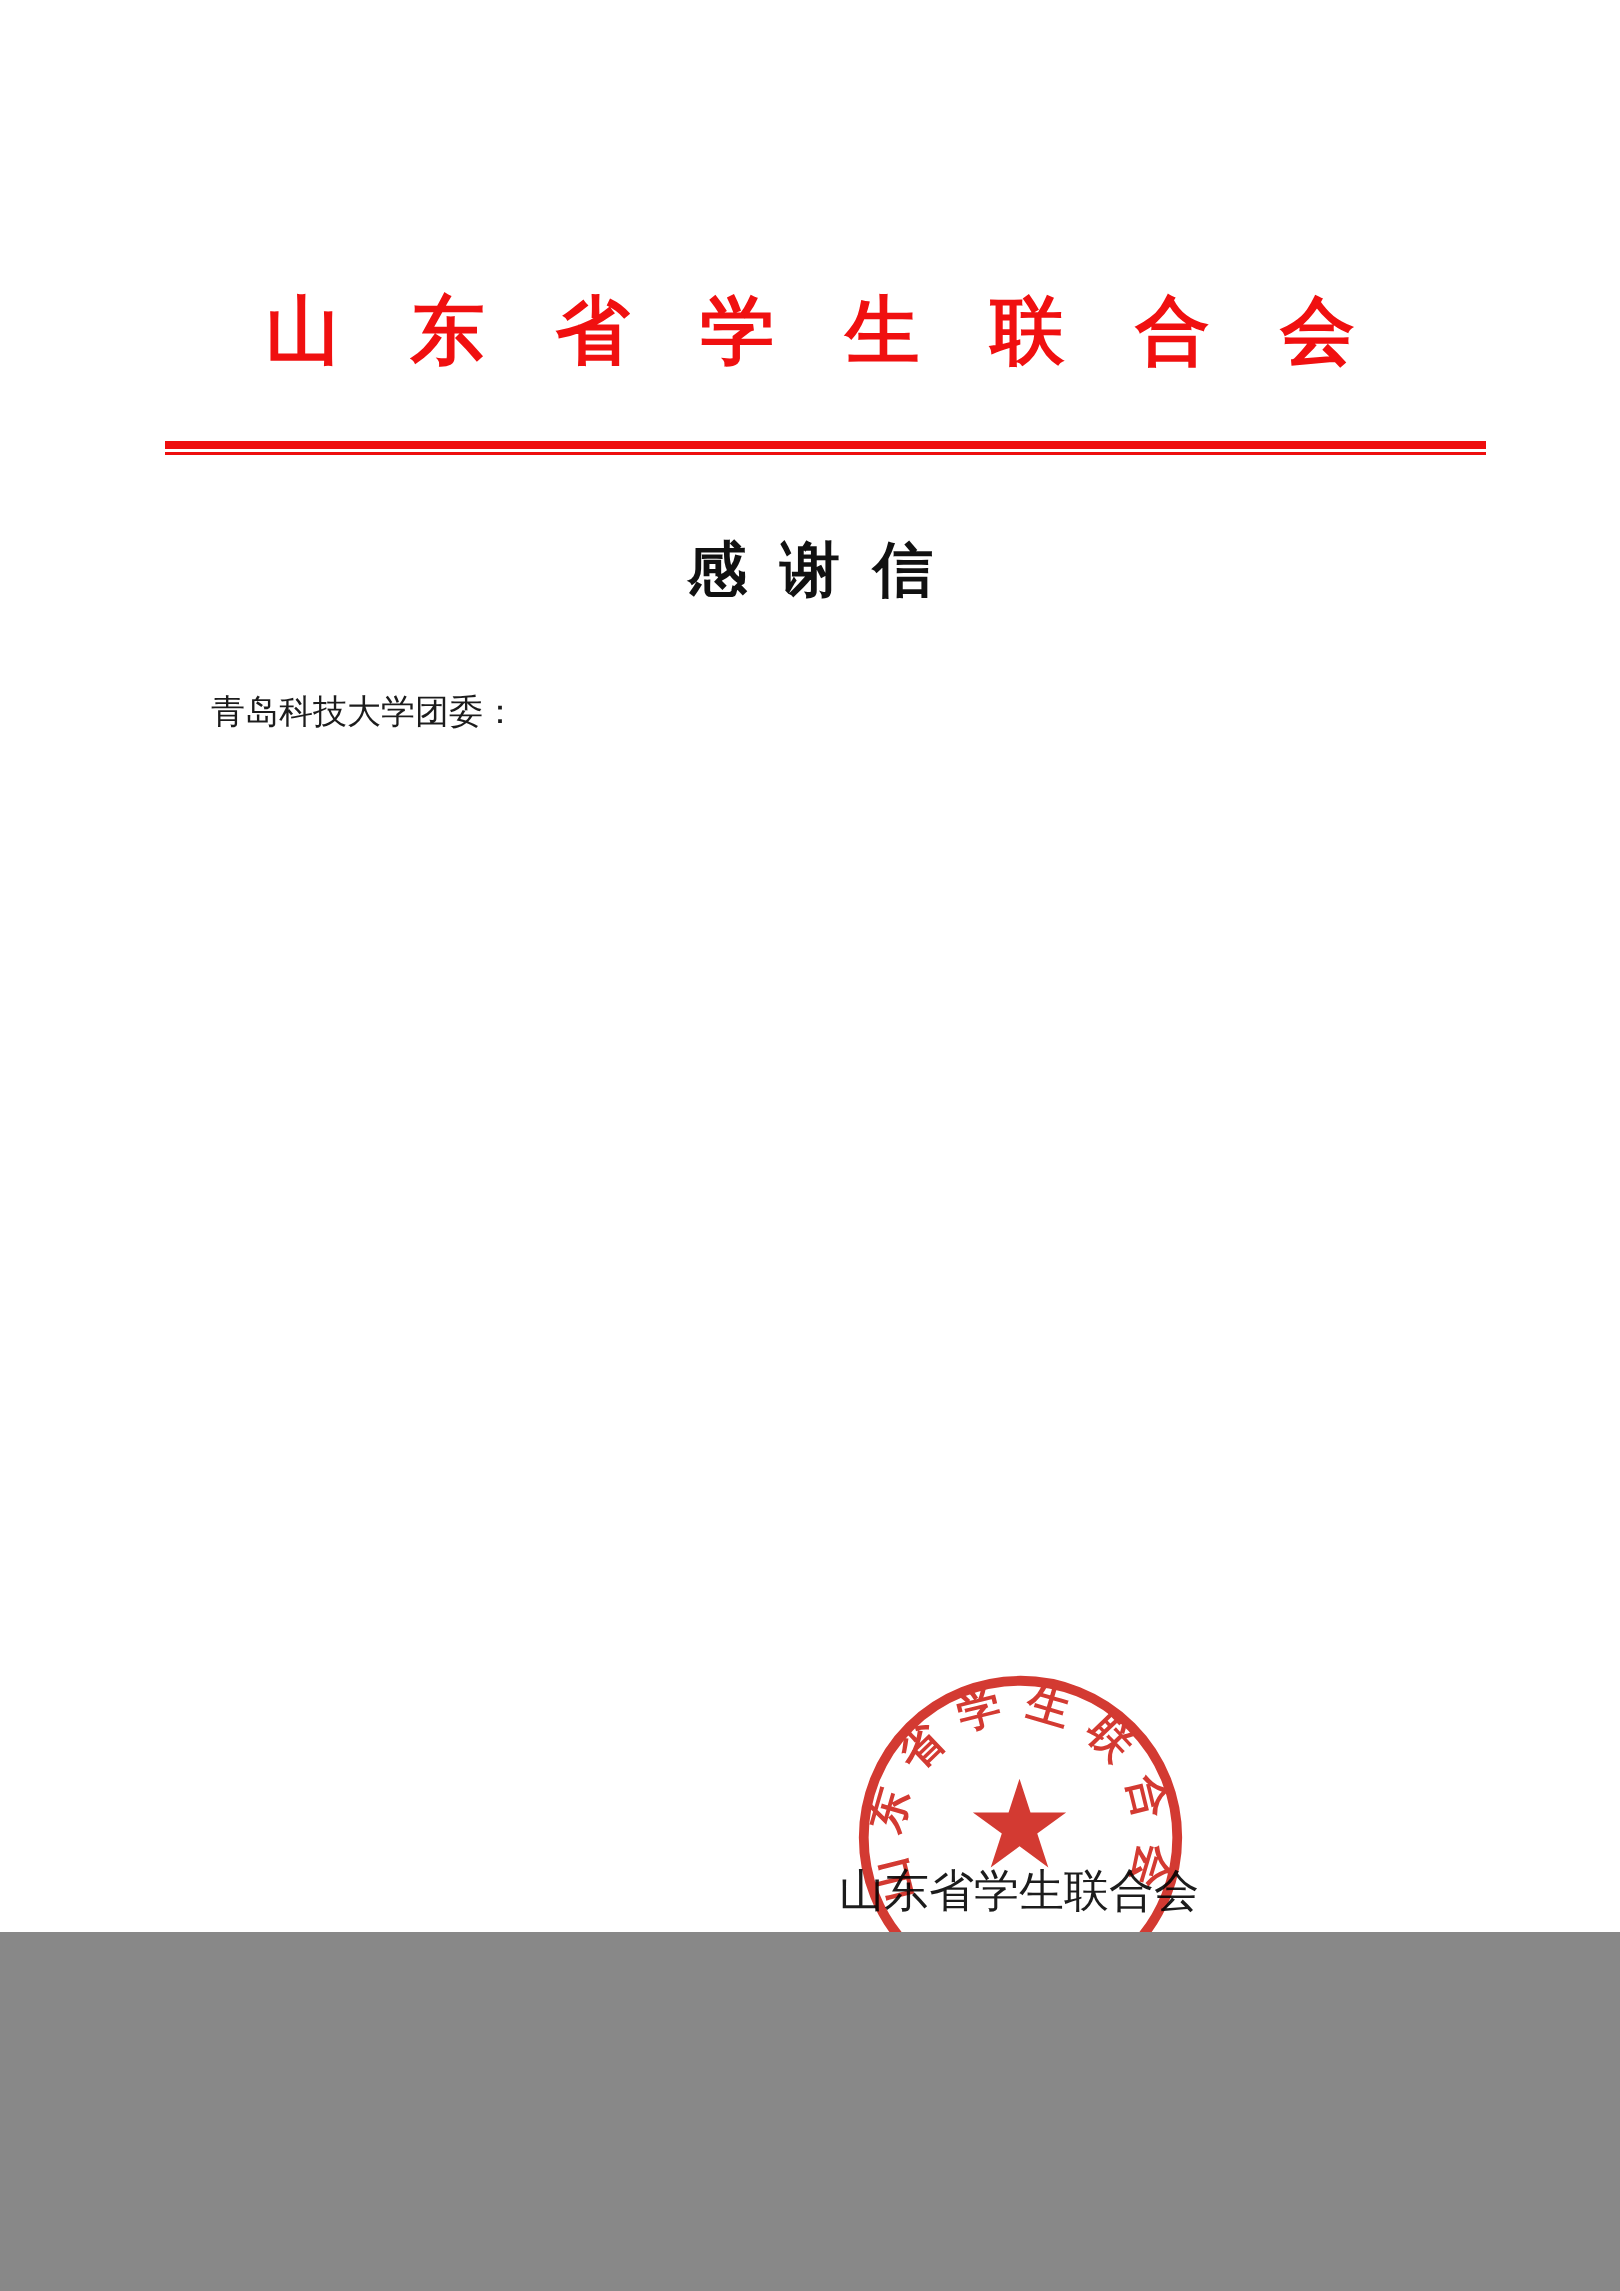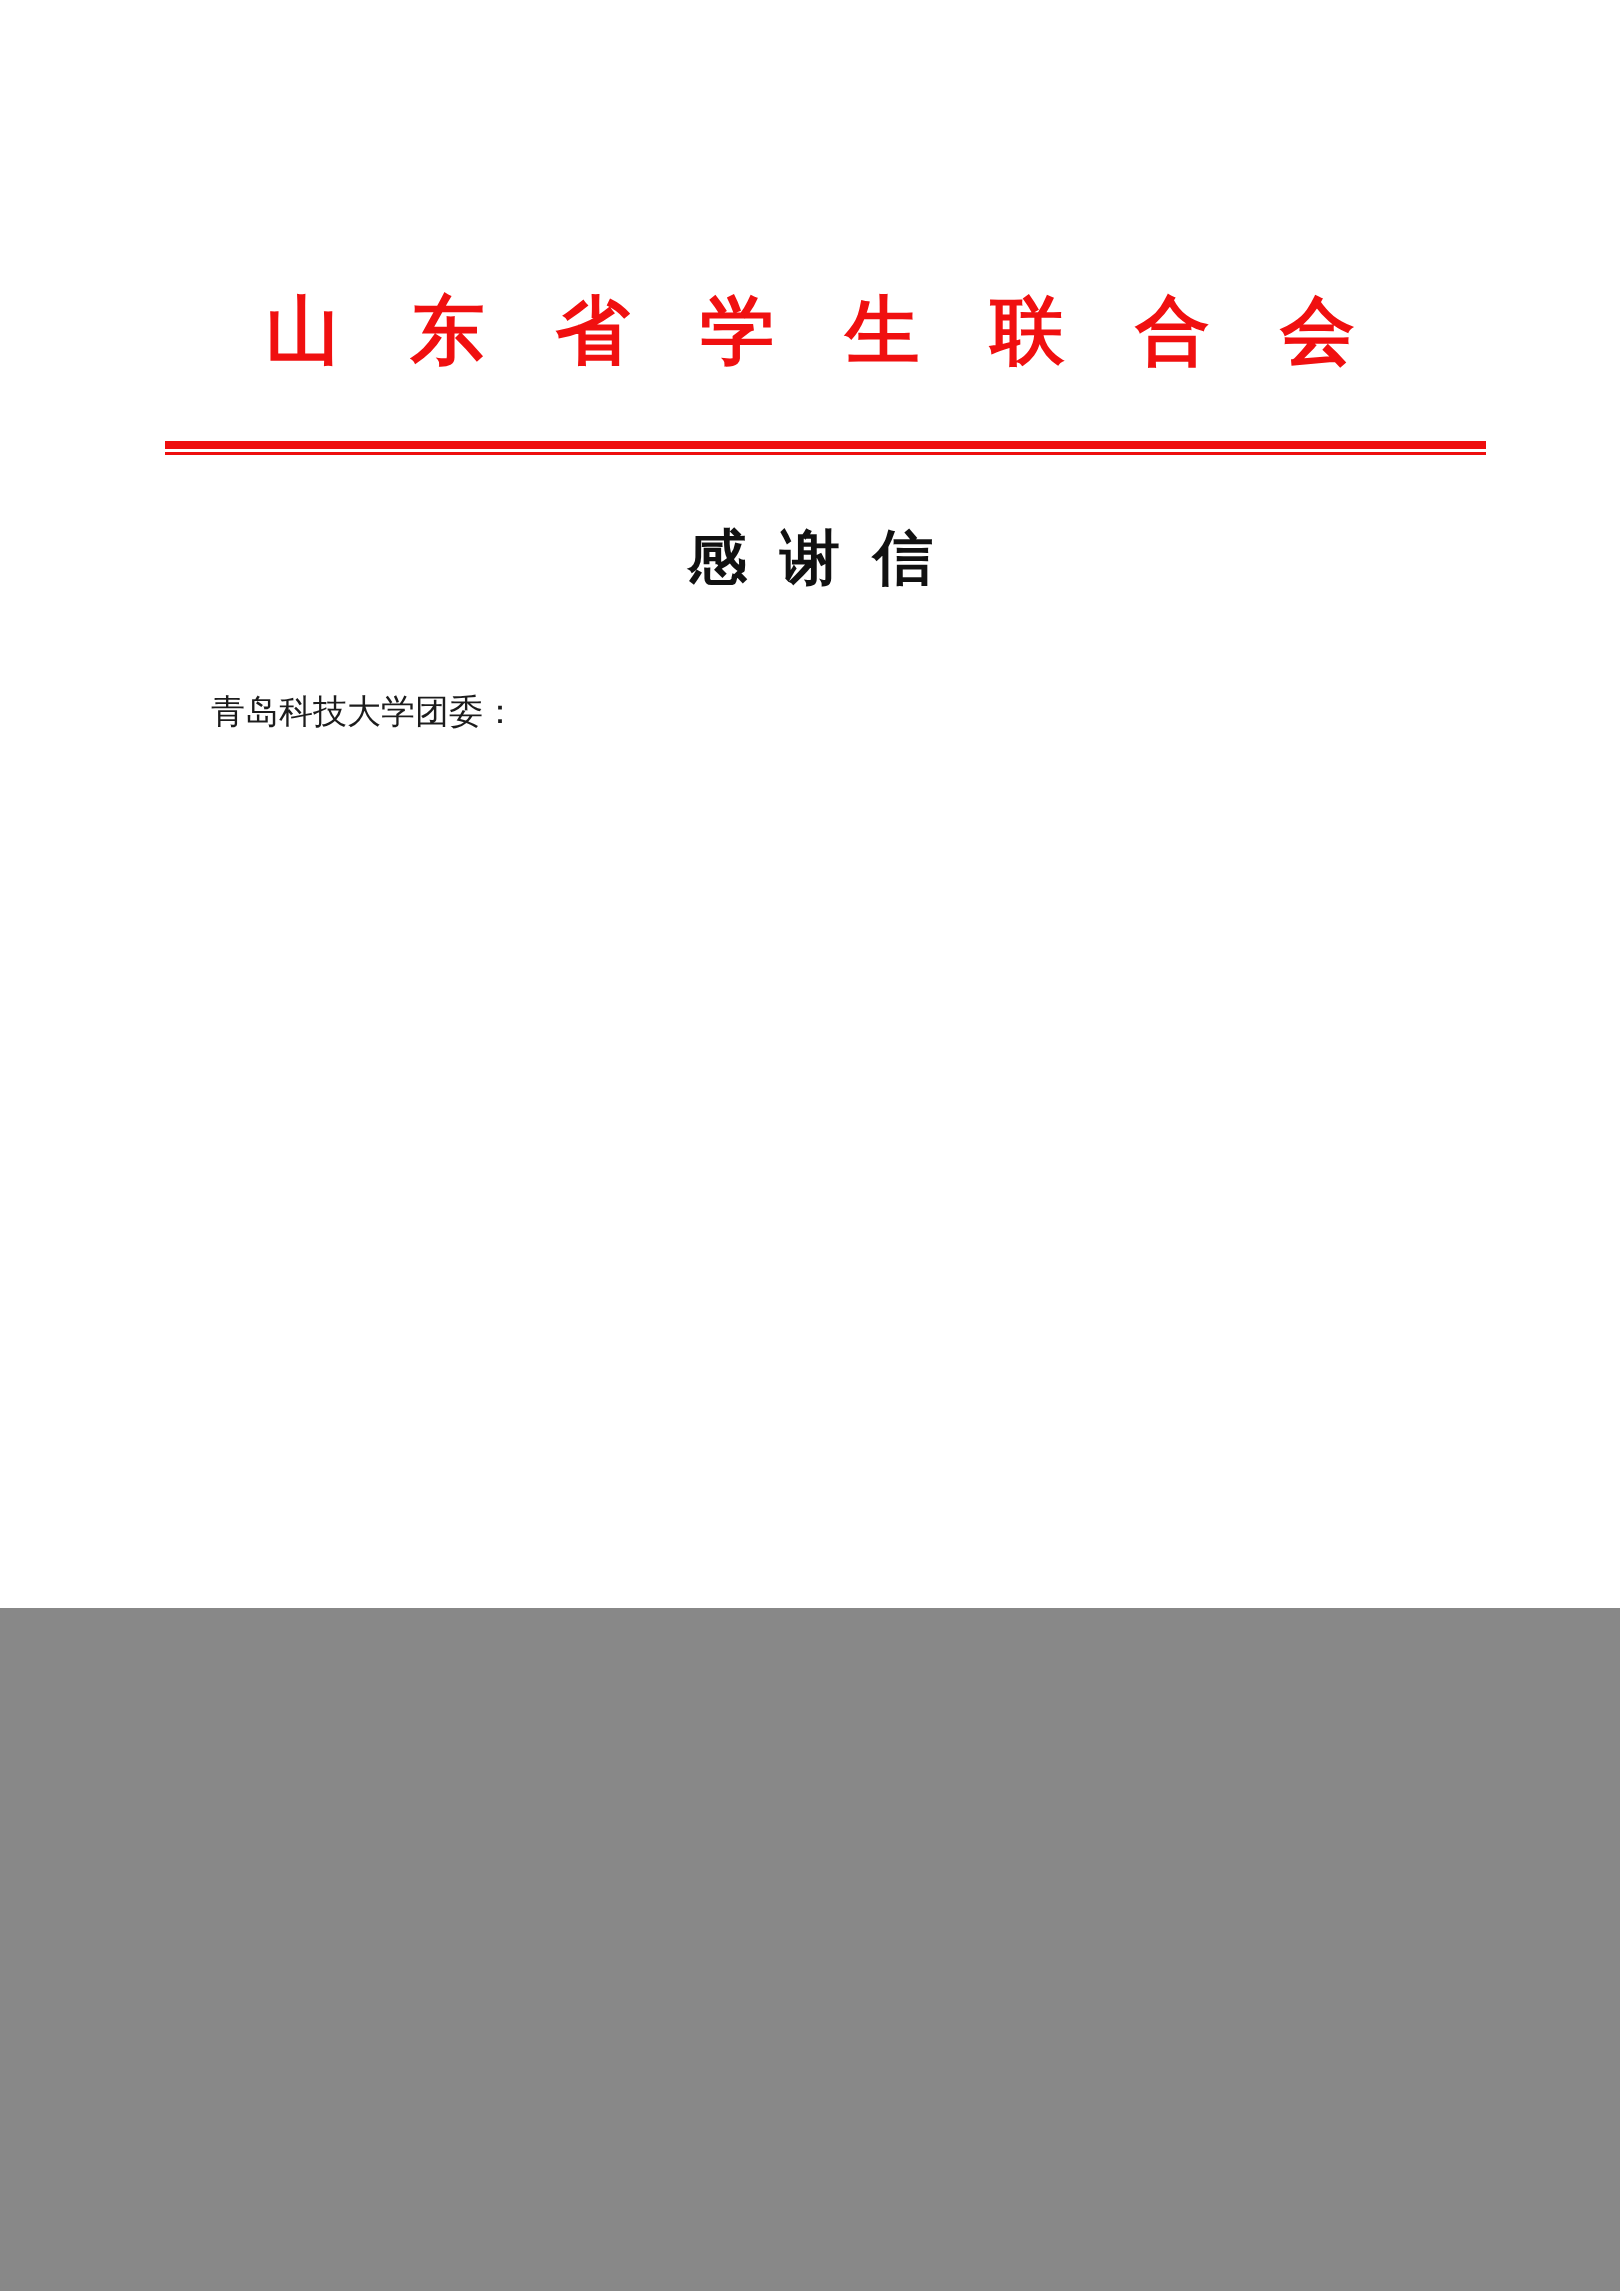--- a/index.html
+++ b/index.html
@@ -1,19 +1,19 @@
 <!DOCTYPE html>
 <html><head>
 <meta charset="utf-8">
 <style>
   html, body { margin: 0; padding: 0; background: #888; }
   .page {
     position: relative;
     width: 1620px;
-    height: 1608px;
+    height: 1932px;
     margin: 0 auto;
     background: #ffffff;
     overflow: hidden;
     font-family: "Liberation Serif", "DejaVu Serif", serif;
   }
 
   
   .letterhead {
     position: absolute;
     top: 294px; left: 0; right: 0;
@@ -36,21 +36,21 @@
   .rule .thick { height: 7.8px; background: #ee0e0e; }
   .rule .thin  { height: 2.9px; background: #ee0e0e; }
   .rule-top .thin { margin-top: 2.9px; height: 2.9px; }
   .rule-bottom .thin { height: 2px; }
   .rule-bottom .thick { margin-top: 6.9px; height: 6.9px; }
 
   
   .letter-title {
     position: absolute;
     top: 523px; left: 0; right: 0;
-    margin: 4px;
+    margin: 16px;
     text-align: center;
     font-size: 60px;
     font-weight: bold;
     color: #111111;
     letter-spacing: 33px;
     line-height: 1.05;
   }
   .letter-title span { margin-right: -33px; }
 
   

